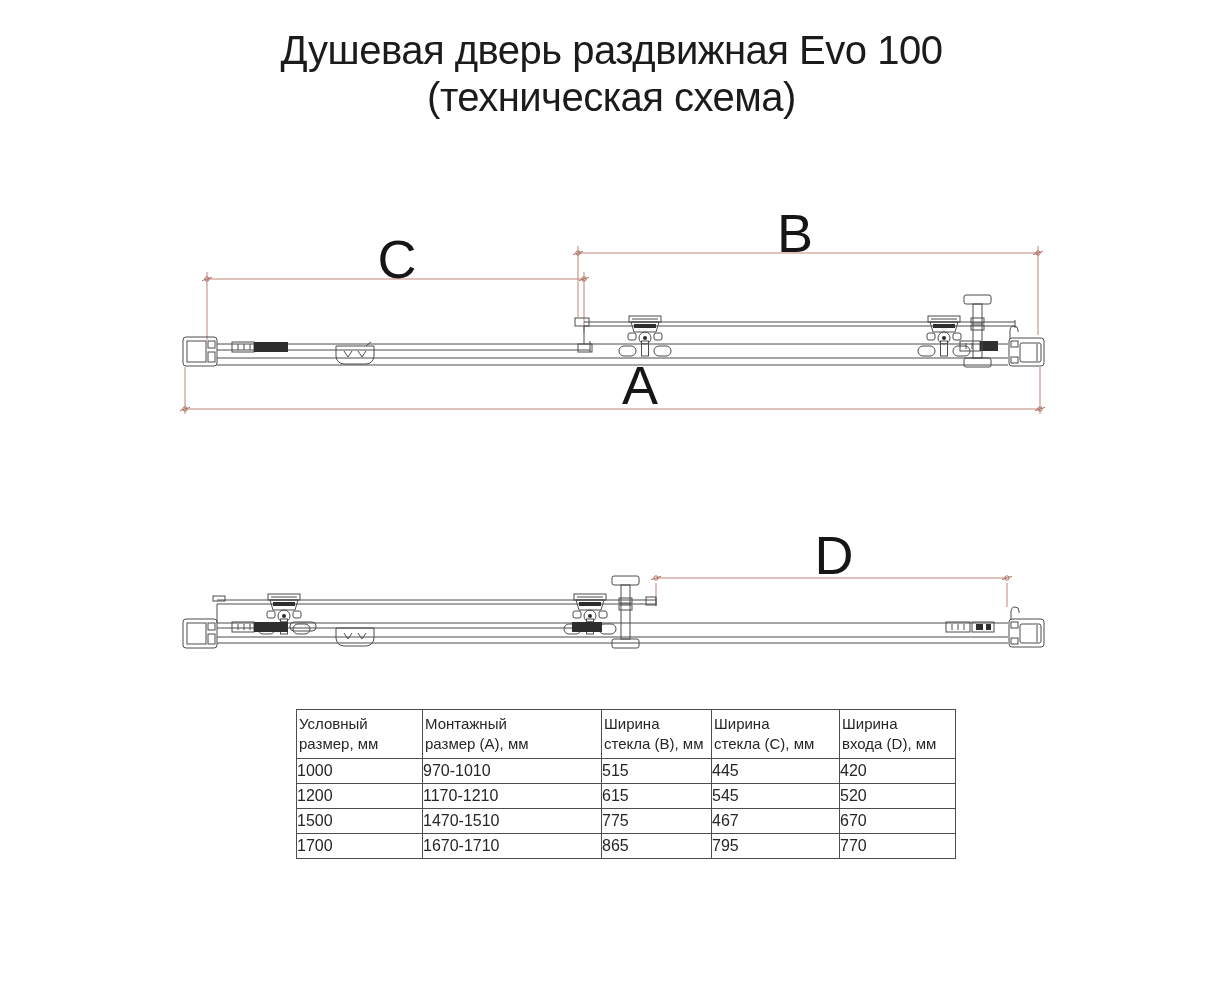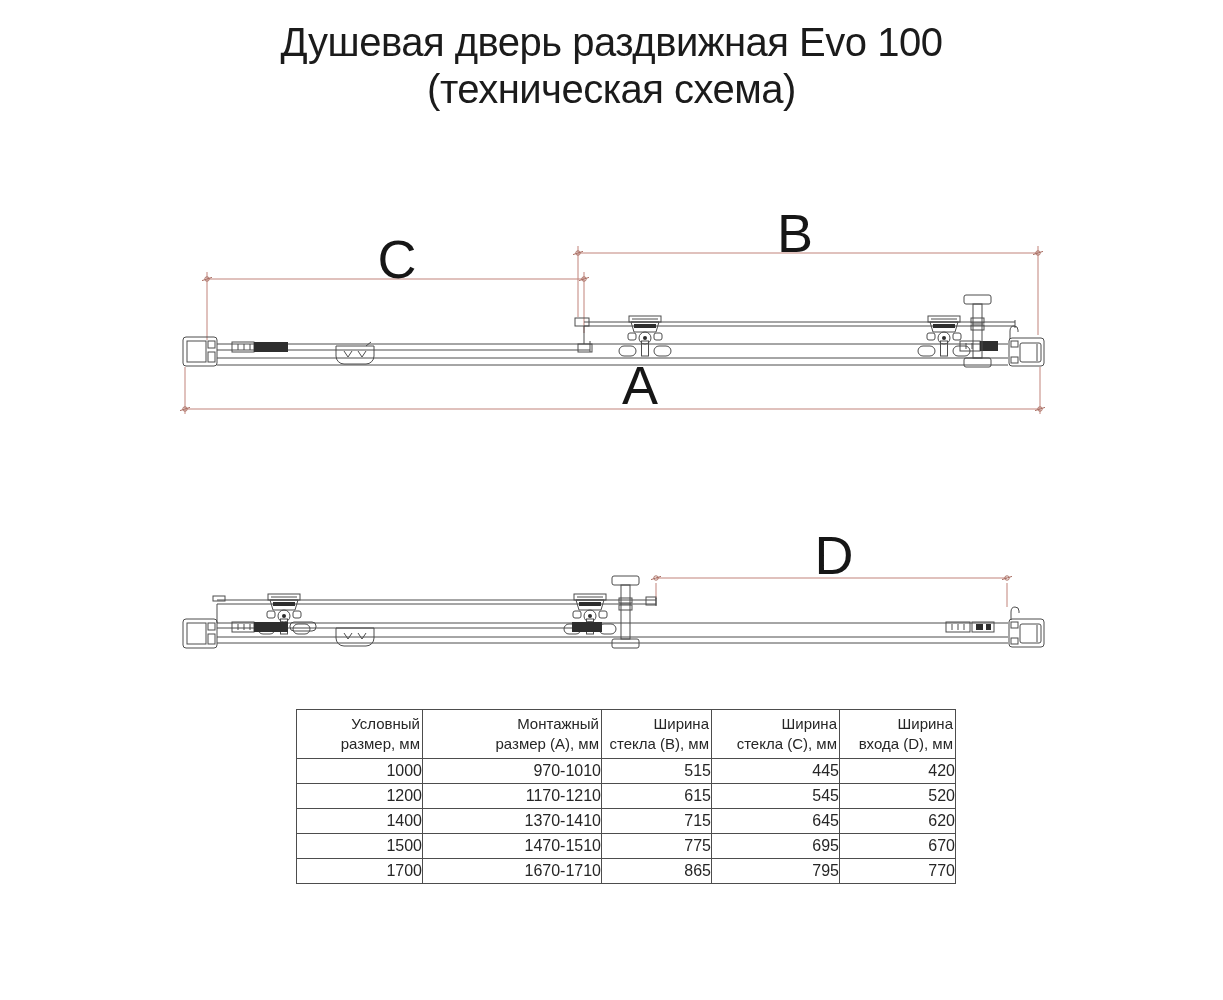--- a/index.html
+++ b/index.html
@@ -1,27 +1,27 @@
 <!DOCTYPE html>
 <html><head>
 <meta charset="utf-8">
 <style>
   html,body{margin:0;padding:0;background:#ffffff;}
   body{width:1223px;height:1000px;position:relative;overflow:hidden;
        font-family:"Liberation Sans",sans-serif;color:#1b1b1b;}
-  .title-block{position:absolute;top:19px;left:0;width:1223px;text-align:center;
+  .title-block{position:absolute;top:27px;left:0;width:1223px;text-align:center;
                font-size:40px;line-height:47px;letter-spacing:-0.5px;color:#1b1b1b;}
   svg{position:absolute;left:0;top:0;}
   .ln{stroke:#4d4d4d;stroke-width:1;fill:none;}
   .dk{fill:#2e2e2e;stroke:none;}
   .dim{stroke:#c1837b;stroke-width:1;fill:none;}
   .lbl{fill:#161616;font-family:"Liberation Sans",sans-serif;font-size:54px;}
   .size-table{position:absolute;left:296px;top:709px;border-collapse:collapse;
               table-layout:fixed;width:660px;color:#262626;}
-  .size-table th,.size-table td{border:1px solid #4d4d4d;text-align:right;vertical-align:middle;}
+  .size-table th,.size-table td{border:1px solid #4d4d4d;text-align:left;vertical-align:middle;}
   .size-table th{font-weight:400;font-size:15px;line-height:1.32;height:46px;
                  white-space:pre-line;padding:1px 2px;}
   .size-table td{font-size:16px;height:24px;padding:0;margin-top:39px;}
 </style>
 </head>
 <body>
 
 <div class="title-block">
   <div>Душевая дверь раздвижная Evo 100</div>
   <div>(техническая схема)</div>
@@ -263,31 +263,24 @@
         <td>420</td>
       </tr>
       <tr>
         <td>1200</td>
         <td>1170-1210</td>
         <td>615</td>
         <td>545</td>
         <td>520</td>
       </tr>
       <tr>
-        <td>1400</td>
-        <td>1370-1410</td>
-        <td>715</td>
-        <td>645</td>
-        <td>620</td>
-      </tr>
-      <tr>
         <td>1500</td>
         <td>1470-1510</td>
         <td>775</td>
-        <td>695</td>
+        <td>467</td>
         <td>670</td>
       </tr>
       <tr>
         <td>1700</td>
         <td>1670-1710</td>
         <td>865</td>
         <td>795</td>
         <td>770</td>
       </tr>
     </tbody>

